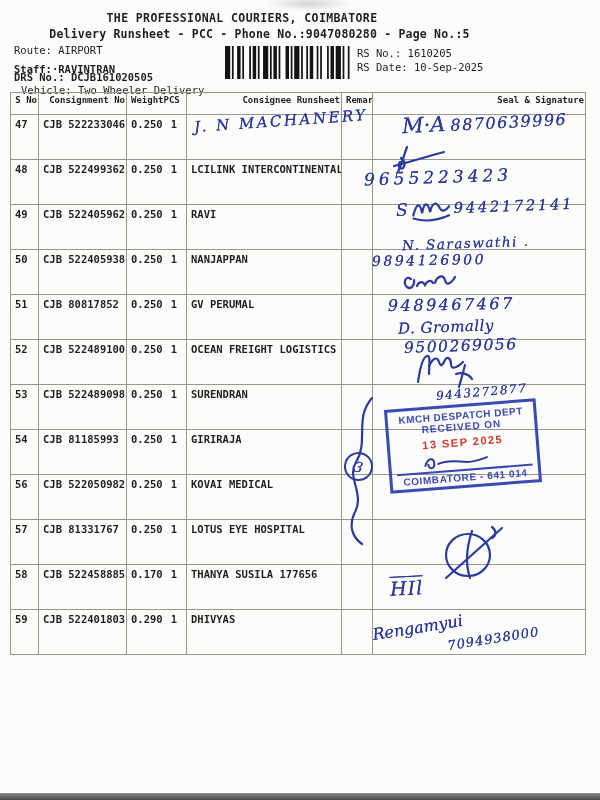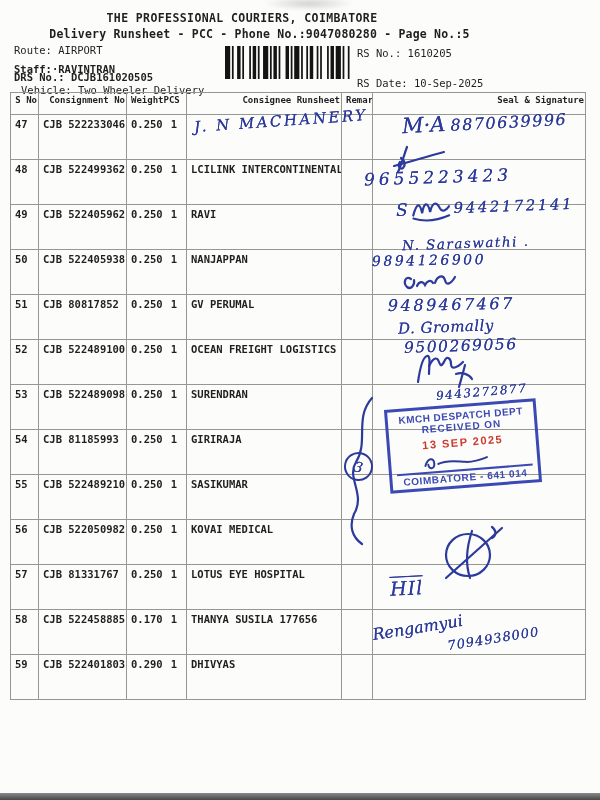--- a/index.html
+++ b/index.html
@@ -8,21 +8,21 @@
   .abs{position:absolute;}
   
   .doc-title{top:11px;left:0;width:484px;text-align:center;font-weight:bold;font-size:11.5px;letter-spacing:.4px;}
   .doc-subtitle{top:27px;left:0;width:519px;text-align:center;font-weight:bold;font-size:11.5px;letter-spacing:.2px;}
   .meta{font-size:10.5px;white-space:pre;}
   .m-route{top:44px;left:14px;}
   .m-staff{top:63px;left:14px;font-weight:bold;}
   .m-drs{top:71px;left:14px;font-weight:bold;}
   .m-vehicle{top:84px;left:21px;}
   .m-rsno{top:47px;left:357px;}
-  .m-rsdate{top:61px;left:357px;margin-top:16px;}
+  .m-rsdate{top:61px;left:357px;}
   .barcode{top:46px;left:225px;width:128px;height:33px;}
   .smudge{top:-4px;left:263px;width:92px;height:15px;border-radius:50%;
           background:radial-gradient(ellipse at center,rgba(110,110,110,.28),rgba(110,110,110,0) 70%);filter:blur(1px);}
   .bottom-scan-bar{top:793px;left:0;width:600px;height:7px;background:linear-gradient(#8a8a8a,#474747);}
   
   table.runsheet{position:absolute;top:92px;left:10px;width:575px;border-collapse:collapse;table-layout:fixed;}
   table.runsheet th,table.runsheet td{border:1px solid #979792;vertical-align:top;overflow:hidden;
         font-family:"DejaVu Sans Mono",monospace;}
   table.runsheet th{font-size:9px;font-weight:bold;text-align:right;padding:2px 1px 8px 4px;height:11px;white-space:nowrap;}
   th.h-rem{font-size:8px;padding-left:1px;}
@@ -232,33 +232,20 @@
             <div class="wp-wrap">
               <span class="w">0.250</span>
               <span class="p">1</span>
             </div>
           </td>
       <td class="c-cons">GIRIRAJA</td>
       <td class="c-rem"></td>
       <td class="c-seal"></td>
     </tr>
         <tr>
-      <td class="c-sno">55</td>
-      <td class="c-con">CJB 522489210</td>
-      <td class="c-wp">
-            <div class="wp-wrap">
-              <span class="w">0.250</span>
-              <span class="p">1</span>
-            </div>
-          </td>
-      <td class="c-cons">SASIKUMAR</td>
-      <td class="c-rem"></td>
-      <td class="c-seal"></td>
-    </tr>
-        <tr>
       <td class="c-sno">56</td>
       <td class="c-con">CJB 522050982</td>
       <td class="c-wp">
             <div class="wp-wrap">
               <span class="w">0.250</span>
               <span class="p">1</span>
             </div>
           </td>
       <td class="c-cons">KOVAI MEDICAL</td>
       <td class="c-rem"></td>

